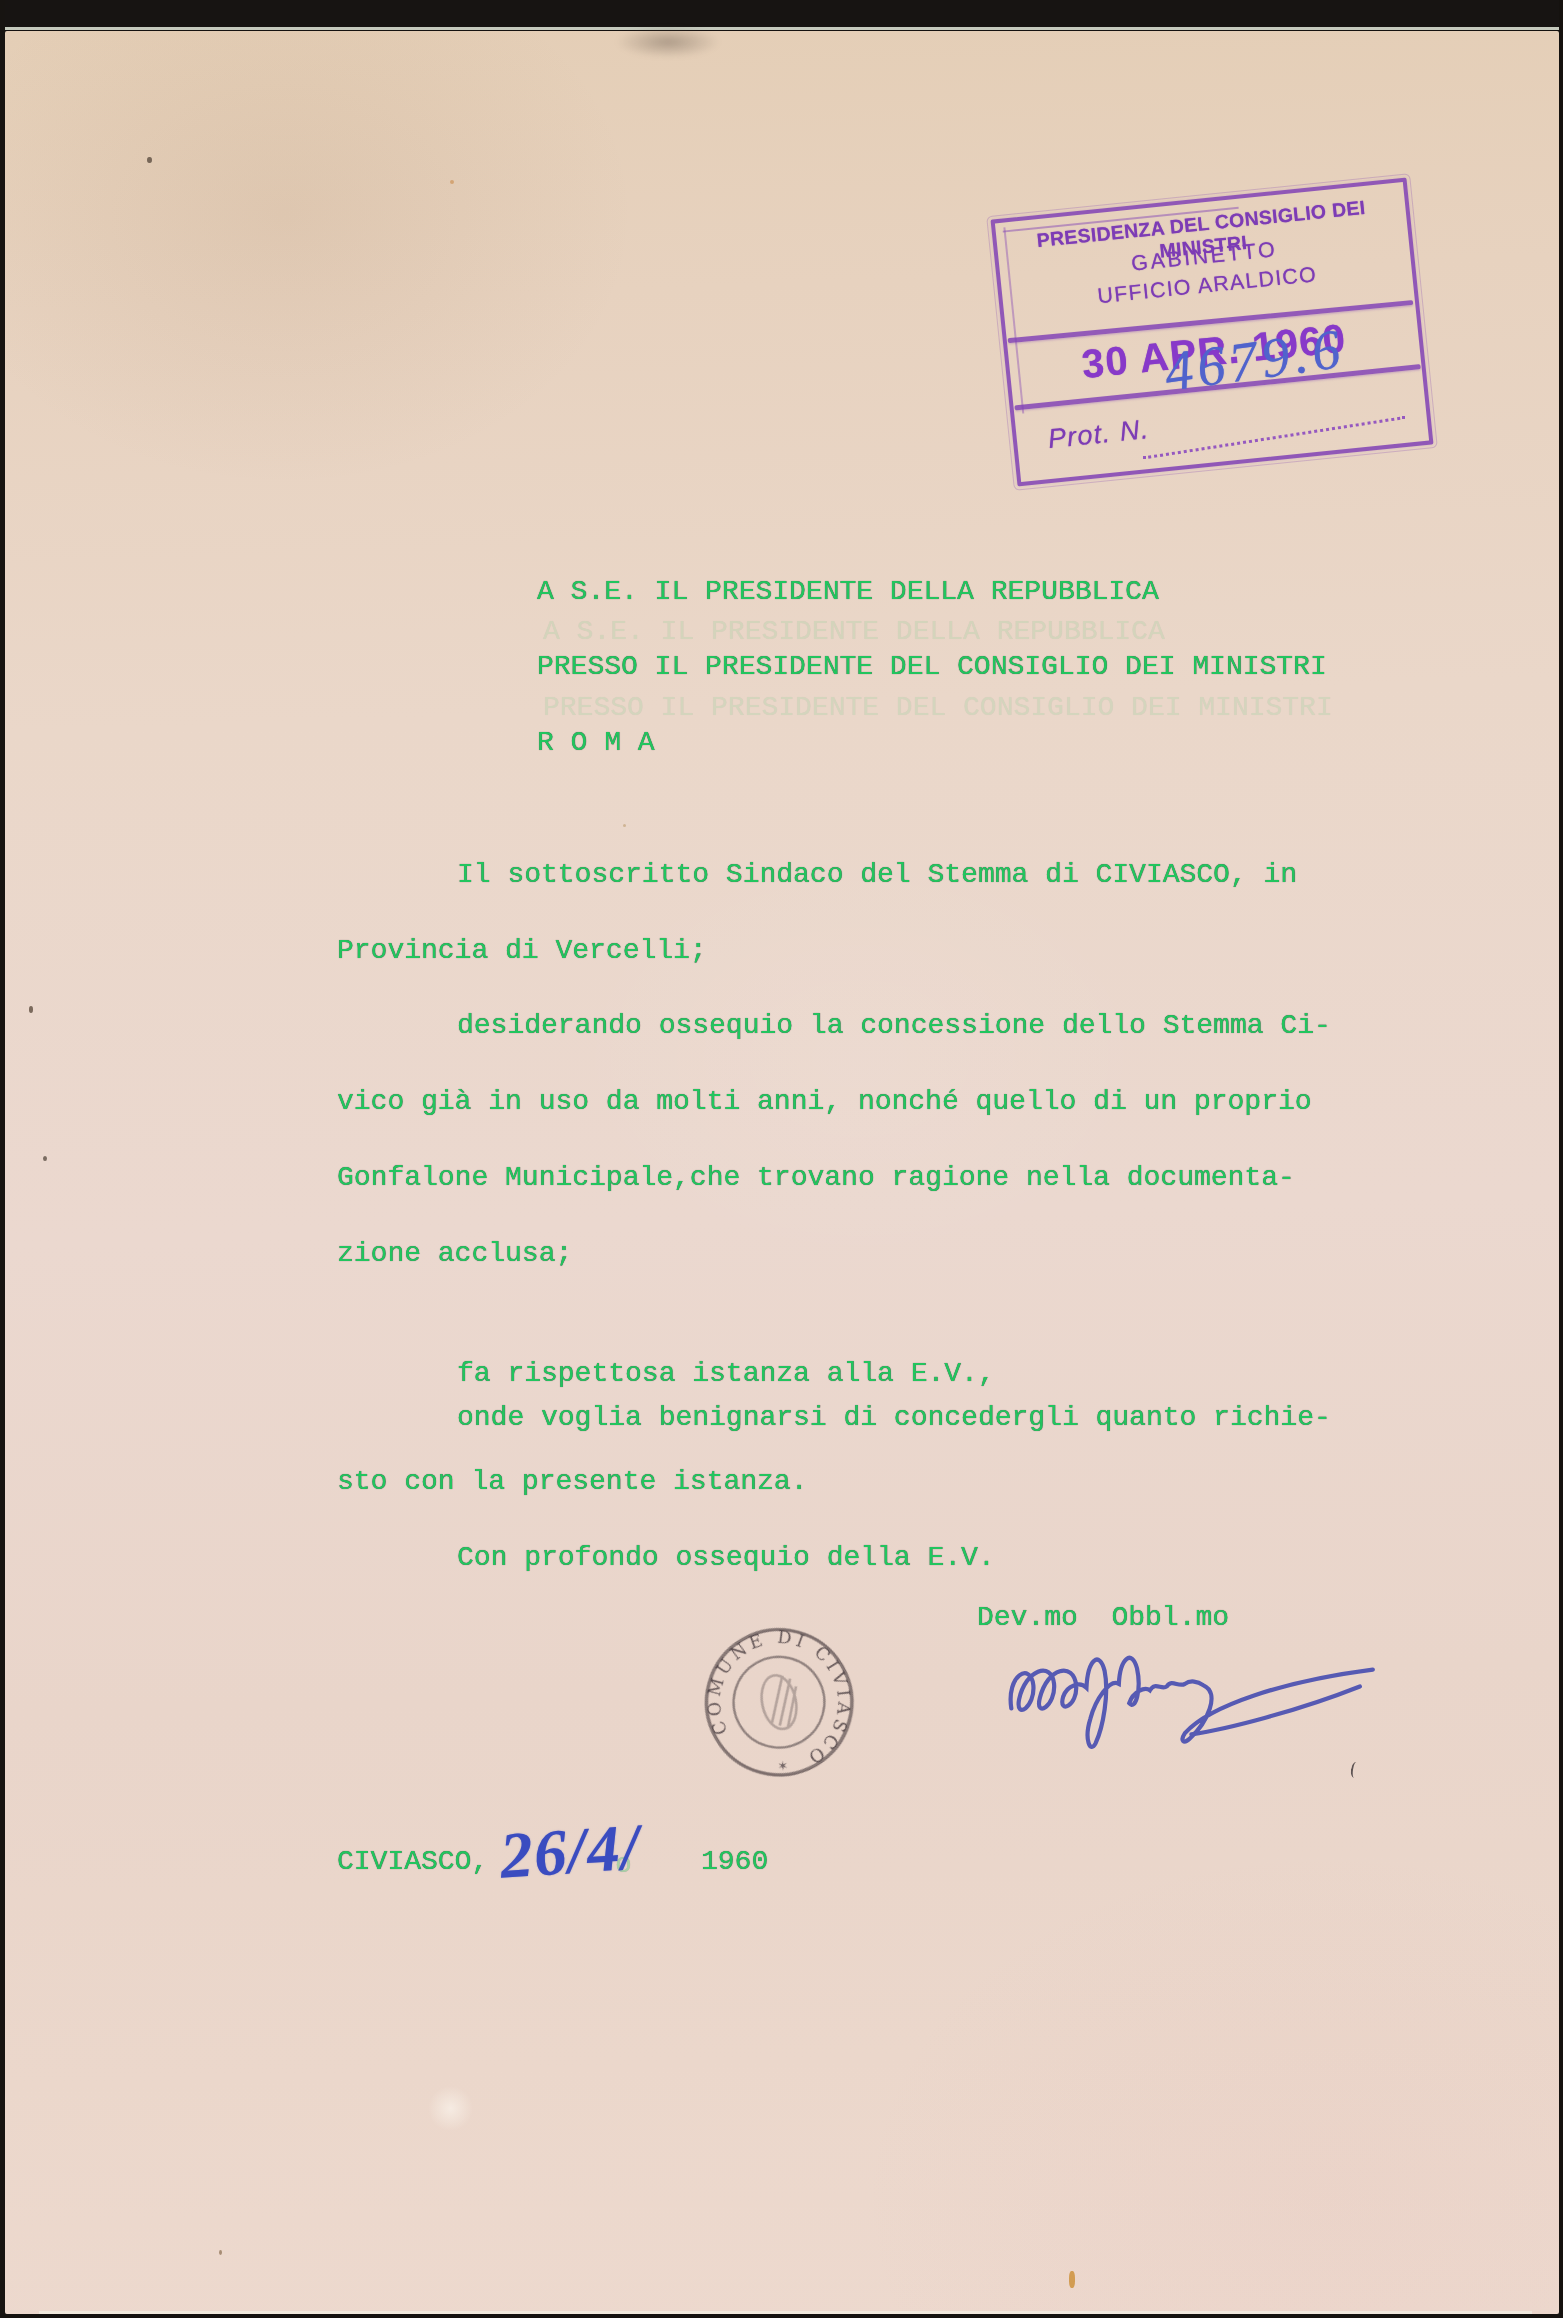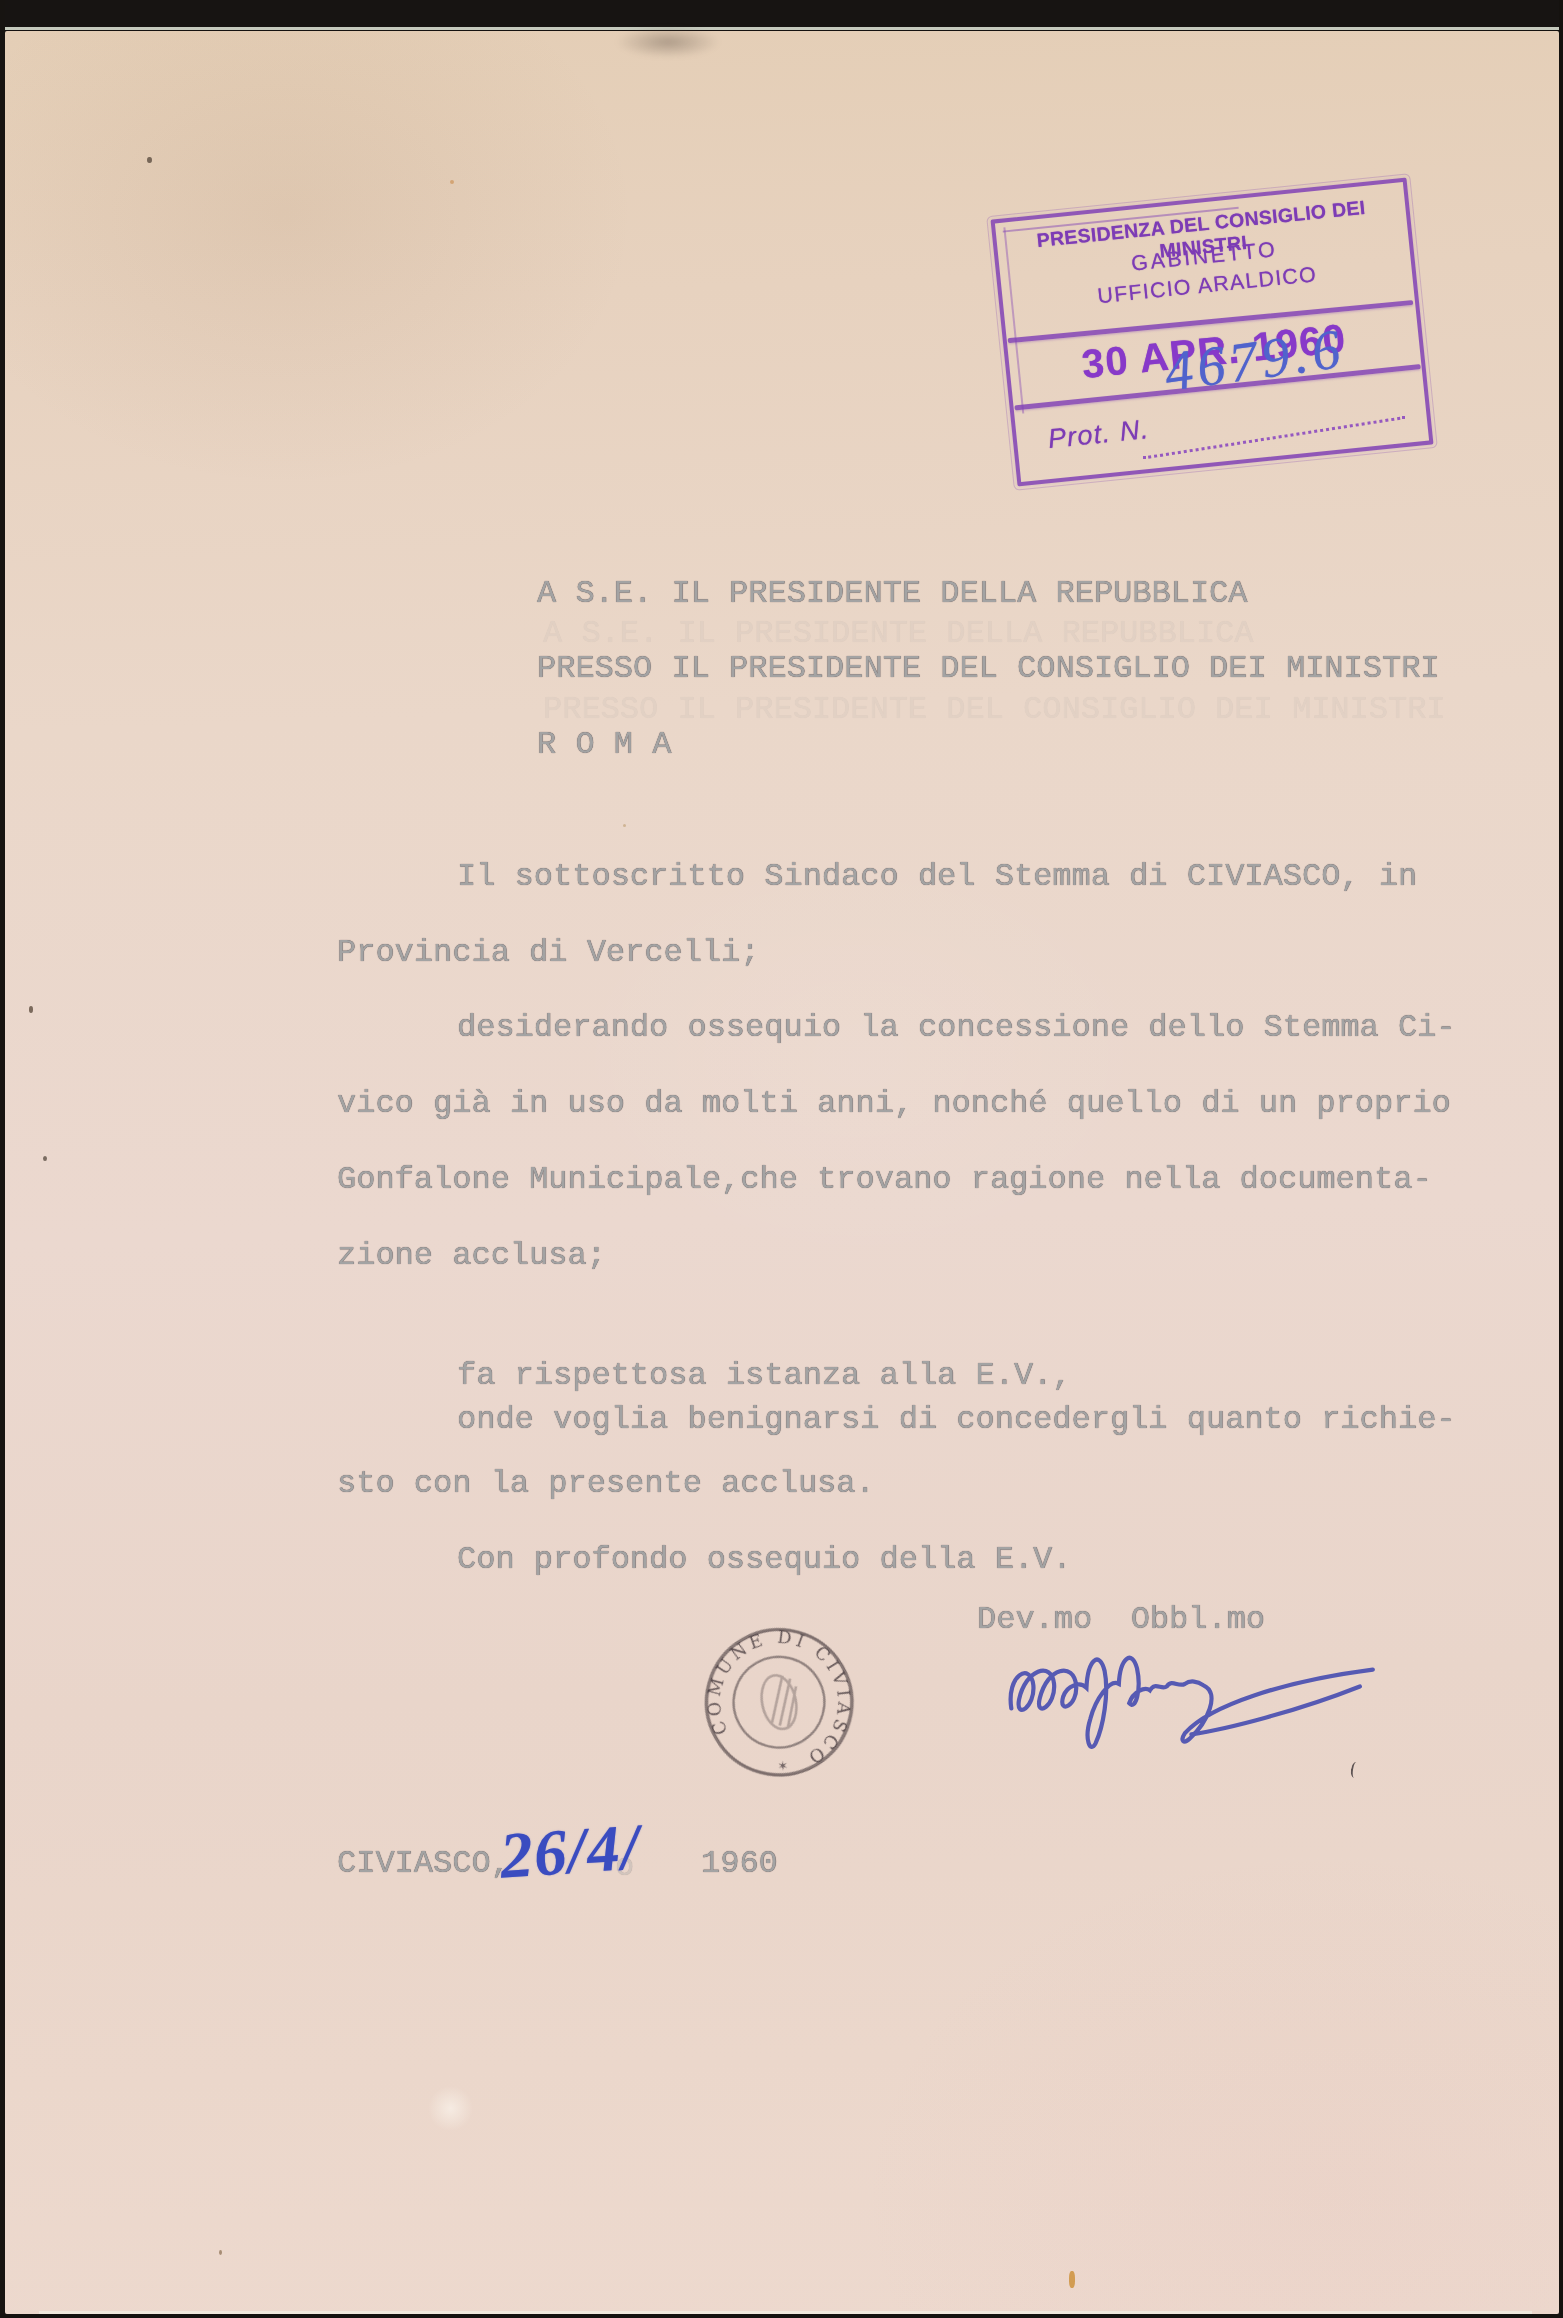--- a/index.html
+++ b/index.html
@@ -18,22 +18,22 @@
   #paper{position:absolute;left:4.5px;top:30.5px;width:1554px;height:2283px;border-radius:1.9px;
     background:linear-gradient(178deg,#e4ceb6 0%,#e7d2bf 12%,#ead7c9 30%,#ebd8cf 52%,#e9d5ca 72%,#ebd7cb 88%,#edd9ce 100%);}
   #paper::before{content:"";position:absolute;inset:0;
     background:radial-gradient(584px 454px at 18% 8%,rgba(150,110,70,.10),transparent 60%),
                radial-gradient(779px 584px at 85% 95%,rgba(215,150,150,.07),transparent 60%),
                radial-gradient(454px 324px at 55% 45%,rgba(255,255,255,.06),transparent 70%);}
 
   .speck{position:absolute;border-radius:50%;}
 
   
-  .typed{position:absolute;font-family:"Liberation Mono",monospace;font-size:32px;line-height:1;
-    color:#a3a3a3;white-space:pre;letter-spacing:0;
+  .typed{position:absolute;font-family:"Liberation Mono",monospace;font-size:28px;line-height:1;
+    color:#22c55e;white-space:pre;letter-spacing:0;
     text-shadow:0 0 0.8px rgba(56,46,52,.85),0.3px 0.3px 0 rgba(56,46,52,.3);}
   .ghost{opacity:.10;filter:blur(0.6px);}
   .faint{opacity:.32;filter:blur(0.4px);}
 
   
   #registry-stamp{position:absolute;left:1003px;top:198px;width:410px;height:260px;
     border:4.5px solid rgba(125,60,181,.82);border-radius:1.9px;
     outline:1.9px solid rgba(125,60,181,.25);outline-offset:3.2px;
     transform:rotate(-5.8deg);color:#7d3cb5;
     box-shadow:0 0 3.9px rgba(125,60,181,.18);}
@@ -117,21 +117,21 @@
   <div class="typed" style="left:537px;top:729px;">R O M A</div>
 
   <div class="typed" style="left:457px;top:861px;">Il sottoscritto Sindaco del Stemma di CIVIASCO, in</div>
   <div class="typed" style="left:337px;top:937px;">Provincia di Vercelli;</div>
   <div class="typed" style="left:457px;top:1012px;">desiderando ossequio la concessione dello Stemma Ci-</div>
   <div class="typed" style="left:337px;top:1088px;">vico già in uso da molti anni, nonché quello di un proprio</div>
   <div class="typed" style="left:337px;top:1164px;">Gonfalone Municipale,che trovano ragione nella documenta-</div>
   <div class="typed" style="left:337px;top:1240px;">zione acclusa;</div>
   <div class="typed" style="left:457px;top:1316px;margin-top:44px;">fa rispettosa istanza alla E.V.,</div>
   <div class="typed" style="left:457px;top:1392px;margin-top:12px;">onde voglia benignarsi di concedergli quanto richie-</div>
-  <div class="typed" style="left:337px;top:1468px;">sto con la presente acclusa.</div>
+  <div class="typed" style="left:337px;top:1468px;">sto con la presente istanza.</div>
   <div class="typed" style="left:457px;top:1544px;">Con profondo ossequio della E.V.</div>
 
   <div class="typed" style="left:977px;top:1604px;">Dev.mo  Obbl.mo</div>
 
   <svg id="signature" style="left:993px;top:1632px;" width="402" height="149" viewBox="0 0 620 230">
     <g fill="none" stroke="#3f46b0" stroke-width="6.5" stroke-linecap="round" opacity=".86" style="filter:blur(.4px)">
       <path d="M 28,118 C 20,66 58,46 62,82 C 65,116 34,136 40,104 C 50,58 90,44 94,80
                C 97,114 64,134 72,102 C 84,54 124,46 128,82 C 131,114 100,128 108,100
                C 114,82 134,76 144,86 C 146,42 164,28 172,60 C 179,94 170,146 158,172
                C 150,188 140,166 150,134 C 158,104 180,72 194,80 C 196,40 214,26 222,56

